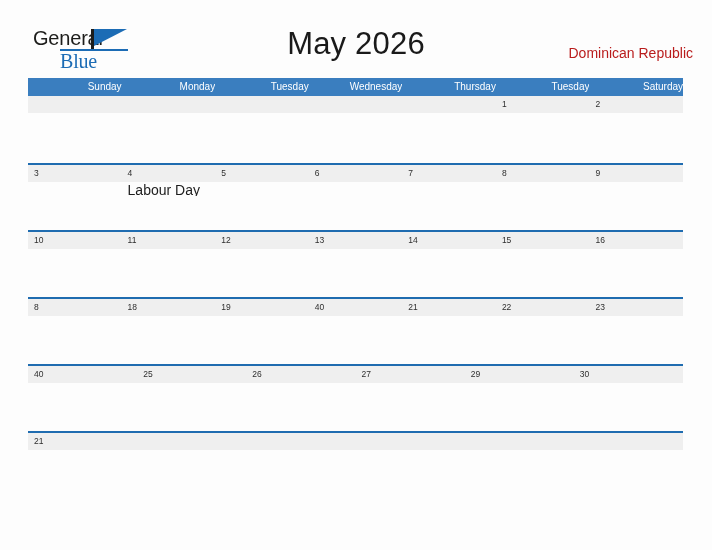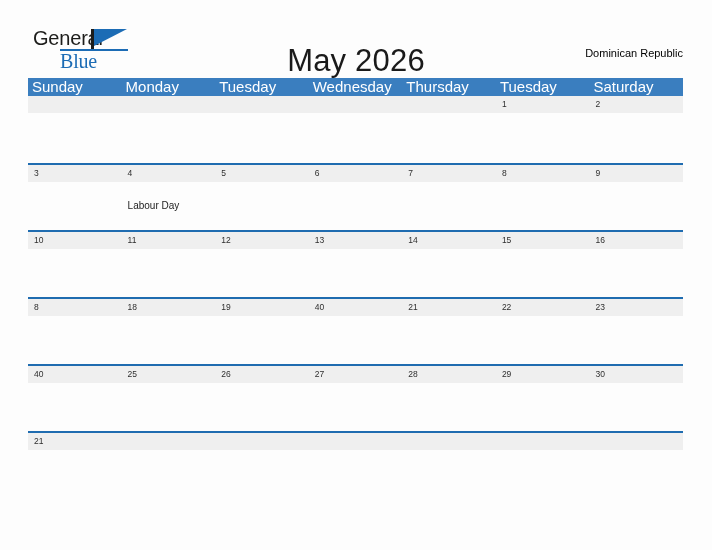--- a/index.html
+++ b/index.html
@@ -86,56 +86,56 @@
   .month-title {
     position: absolute;
     left: 0;
     top: 26px;
     width: 712px;
     text-align: center;
     font-size: 31px;
     line-height: 36px;
     color: #1a1a1a;
     letter-spacing: 0.2px;
-    margin-top: 17px;
   }
 
   .country {
     position: absolute;
-    right: 29px;
+    right: 19px;
     top: 44px;
-    font-size: 11px;
+    font-size: 14px;
     line-height: 18px;
-    color: #000000;
+    color: #b91c1c;
     white-space: nowrap;
   }
 
   
   .calendar {
     position: absolute;
     left: 28px;
     top: 78px;
     width: 655px;
   }
 
   .weekday-row {
     display: flex;
     width: 100%;
     height: 18px;
     background: #3a7ebf;
   }
   .weekday-cell {
     flex: 1 1 0;
-    font-size: 15px;
+    font-size: 10px;
     line-height: 18px;
     color: #ffffff;
     padding-left: 4px;
     box-sizing: border-box;
     white-space: nowrap;
     overflow: hidden;
+    text-align: right;
   }
 
   .week-row {
     position: relative;
     width: 100%;
     height: 67px;
     border-top: 2px solid #1f6cb0;
     box-sizing: border-box;
   }
   .week-row:first-of-type {
@@ -166,24 +166,24 @@
   }
   .day-number {
     font-size: 8.5px;
     line-height: 17px;
     color: #2e2e2e;
     display: block;
     height: 17px;
   }
   .event {
     display: block;
-    font-size: 10px;
+    font-size: 14px;
     line-height: 12px;
     color: #1d1d1d;
-    padding-top: 18px;
+    padding-top: 2px;
     white-space: nowrap;
     overflow: hidden;
   }
   .day-cell.empty .day-number {
     visibility: hidden;
   }
 </style>
 </head>
 <body>
 
@@ -332,23 +332,20 @@
             <div class="day-cell">
               <span class="day-number">25</span>
             </div>
             <div class="day-cell">
               <span class="day-number">26</span>
             </div>
             <div class="day-cell">
               <span class="day-number">27</span>
             </div>
             <div class="day-cell">
-              <span class="day-number">28</span>
-            </div>
-            <div class="day-cell">
               <span class="day-number">29</span>
             </div>
             <div class="day-cell">
               <span class="day-number">30</span>
             </div>
           </div>
         </div>
         <div class="week-row">
           <div class="date-band"></div>
           <div class="cells">

